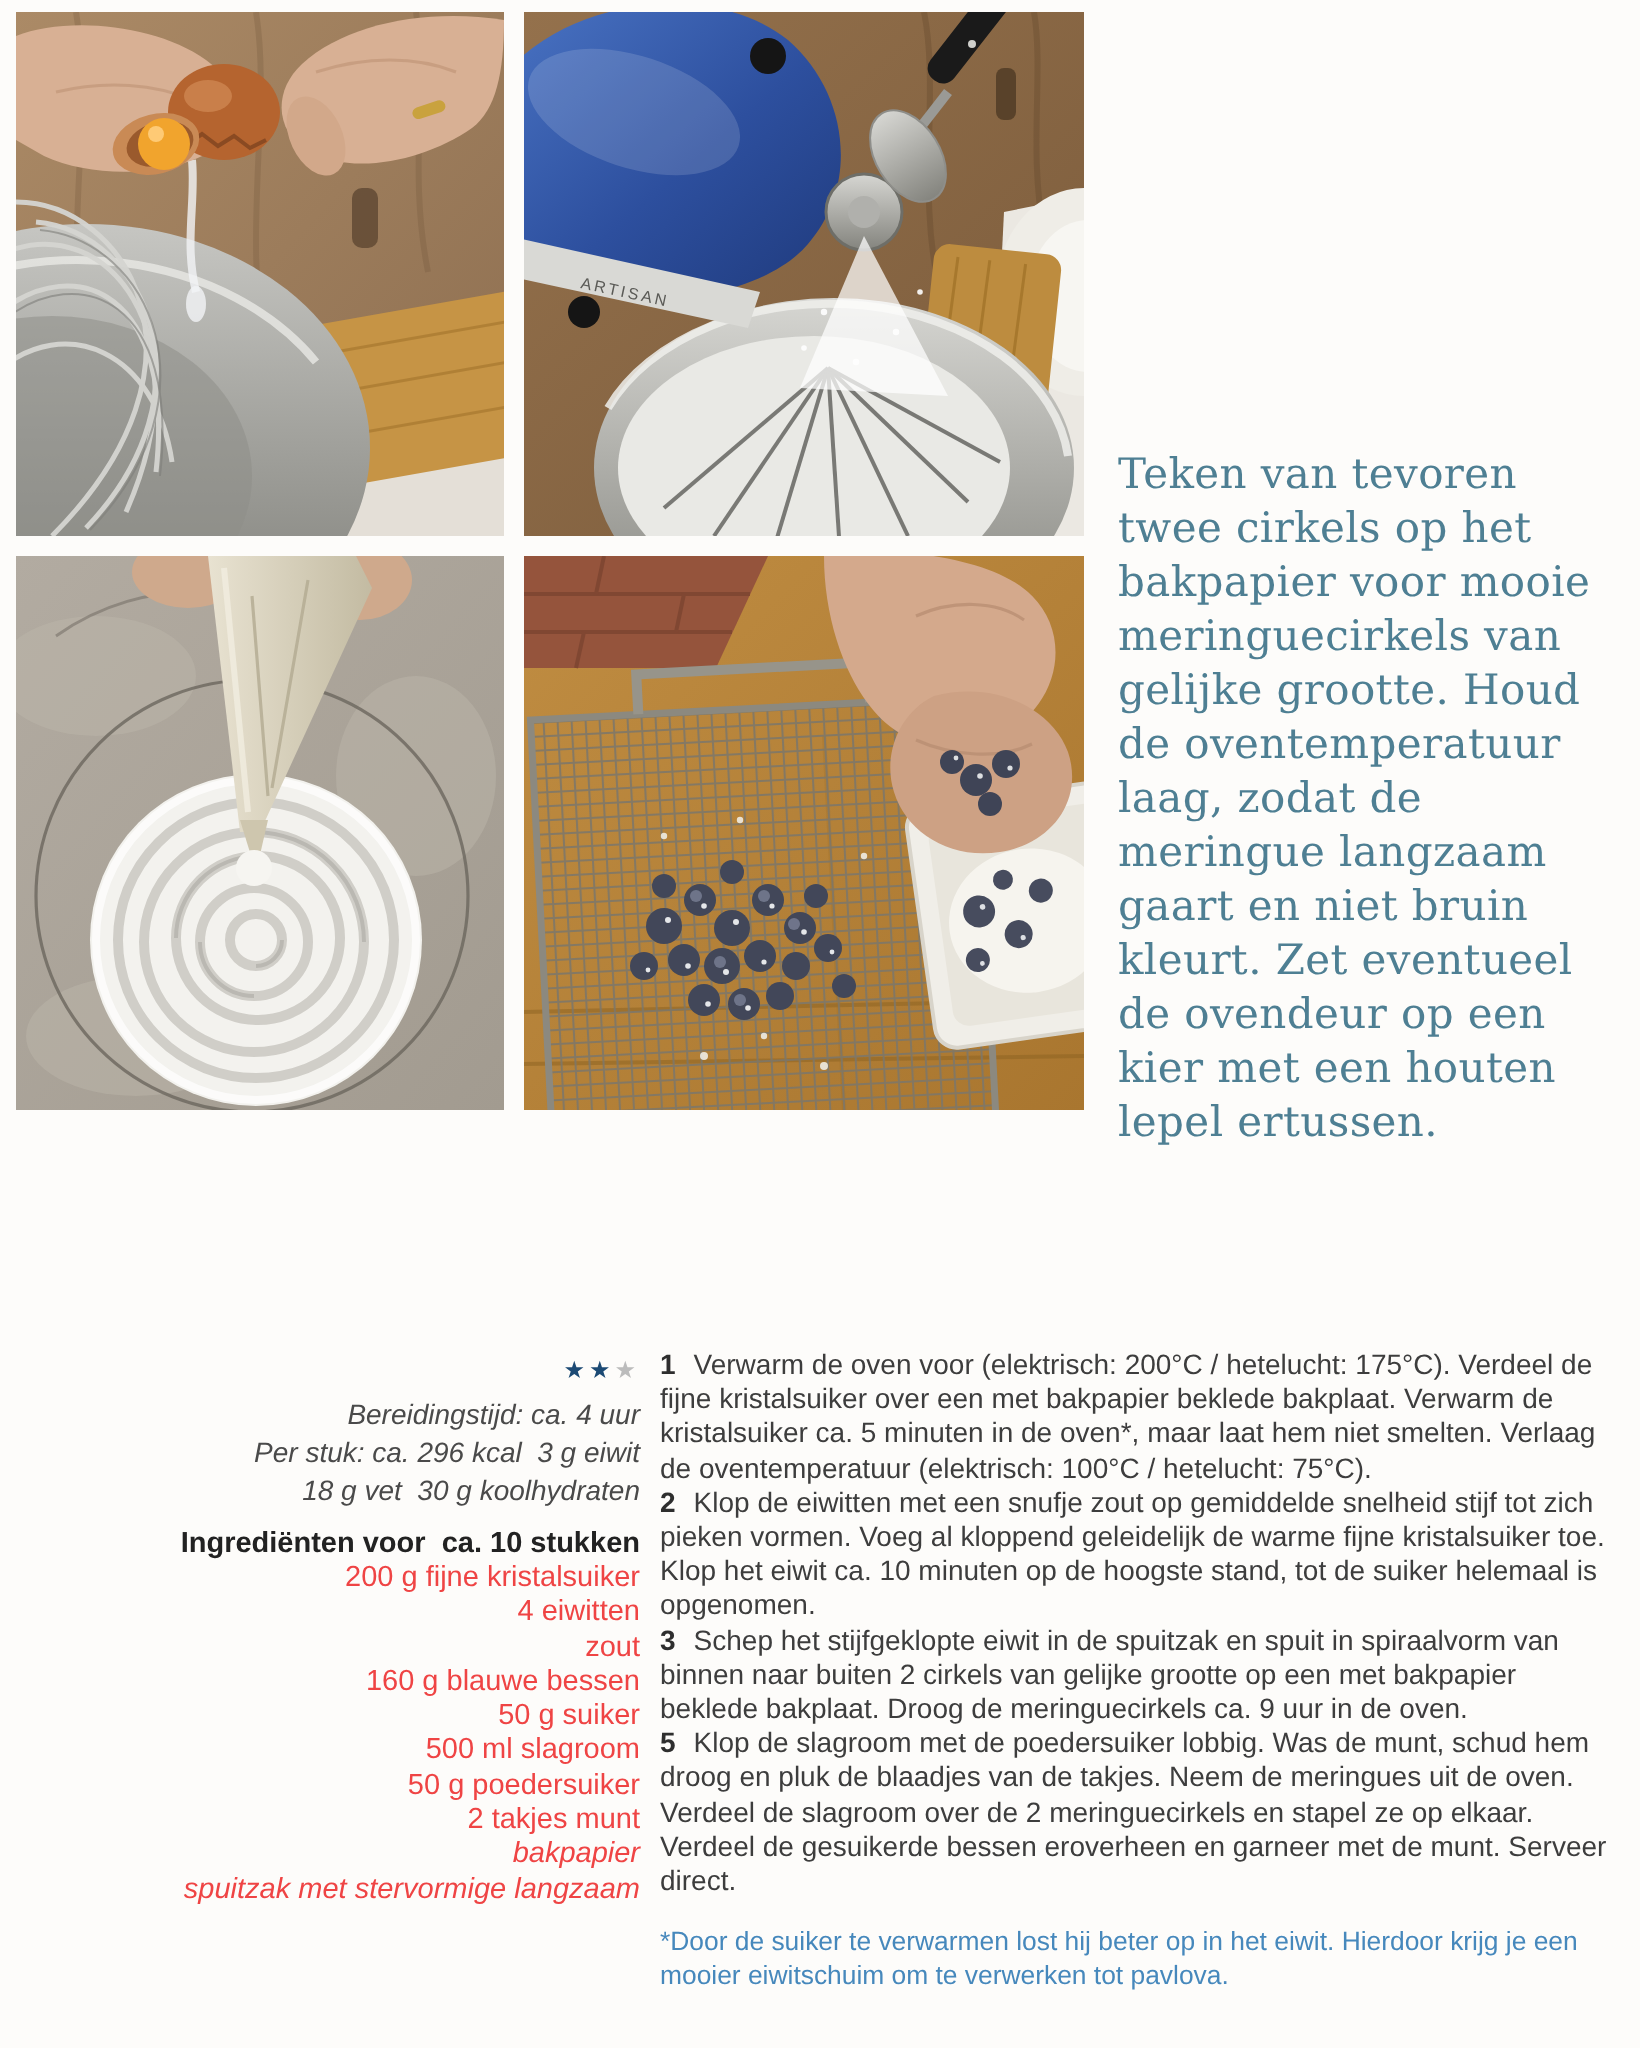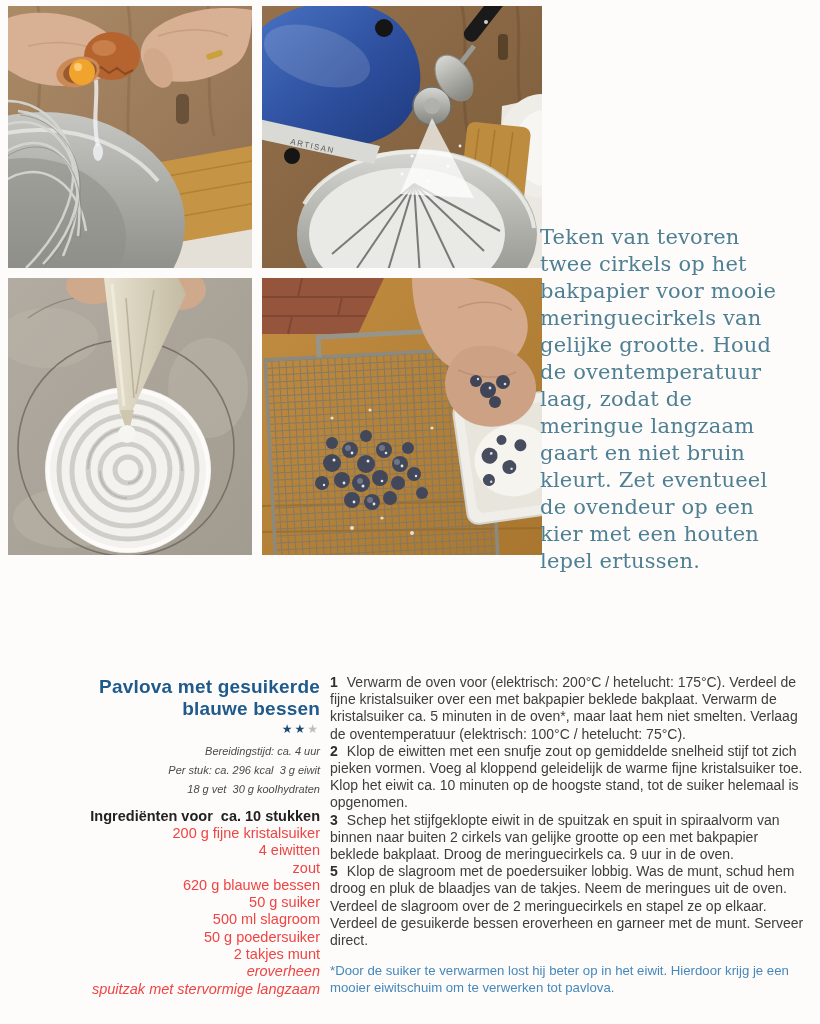--- a/index.html
+++ b/index.html
@@ -5,31 +5,31 @@
   html,body{margin:0;padding:0;background:#ffffff;}
   .page{position:relative;width:820px;height:1024px;background:#fdfcfa;overflow:hidden;
         font-family:"Liberation Sans",sans-serif;}
   .photo{position:absolute;overflow:hidden;background:#a08061;}
   .photo svg{display:block;width:100%;height:100%;}
   .p1{left:8px;top:6px;width:244px;height:262px;}
   .p2{left:262px;top:6px;width:280px;height:262px;}
   .p3{left:8px;top:278px;width:244px;height:277px;}
   .p4{left:262px;top:278px;width:280px;height:277px;}
 
-  .quote{position:absolute;left:540px;top:224px;width:254px;
+  .quote{position:absolute;left:559px;top:224px;width:254px;
          font-family:"DejaVu Serif",serif;font-size:21px;line-height:27px;
          color:#4e7f93;letter-spacing:0.2px;}
 
   .left-col{position:absolute;left:36px;top:676px;width:284px;text-align:right;}
   .recipe-title{margin:0;font-size:19px;line-height:22px;font-weight:bold;color:#1e5a8c;
                 letter-spacing:0.2px;}
   .stars{margin:3px 0 7px 0;font-size:12px;letter-spacing:2px;line-height:12px;}
   .star-filled{color:#1c4a74;}
   .star-empty{color:#bcbcbc;}
-  .meta-line{font-style:italic;color:#4a4a4a;font-size:11px;line-height:19px;white-space:pre-wrap;}
+  .meta-line{font-style:italic;color:#4a4a4a;font-size:14px;line-height:19px;white-space:pre-wrap;}
   .ing-header{margin-top:8px;font-weight:bold;color:#222;font-size:14.5px;line-height:18px;white-space:pre-wrap;}
   .ing{color:#ef4444;font-size:14.5px;line-height:17.3px;}
   .ing.italic{font-style:italic;}
 
   .right-col{position:absolute;left:330px;top:674px;width:478px;}
   .step{margin:0;color:#3d3d3d;font-size:14px;line-height:17.2px;}
   .step-num{font-weight:bold;margin-right:9px;color:#2e2e2e;}
   .footnote{margin:13px 0 0 0;color:#4688bc;font-size:13.2px;line-height:17px;}
 </style>
 </head>
@@ -340,35 +340,34 @@
             <circle cx="243" cy="106" r="1.3"></circle>
             <circle cx="216" cy="101" r="1.2"></circle>
         </g>
       </g>
     </svg>
   </div>
 
   <div class="quote">Teken van tevoren twee cirkels op het bakpapier voor mooie meringuecirkels van gelijke grootte. Houd de oventemperatuur laag, zodat de meringue langzaam gaart en niet bruin kleurt. Zet eventueel de ovendeur op een kier met een houten lepel ertussen.</div>
 
   <div class="left-col">
-    <h1 class="recipe-title"><span>Pavlova met gesuikerde</span><br><span>blauwe bessen</span></h1>
     <div class="stars"><span class="star-filled">★★</span><span class="star-empty">★</span></div>
     <div class="meta-line">Bereidingstijd: ca. 4 uur</div>
     <div class="meta-line">Per stuk: ca. 296 kcal  3 g eiwit</div>
     <div class="meta-line">18 g vet  30 g koolhydraten</div>
     <div class="ing-header">Ingrediënten voor  ca. 10 stukken</div>
     <div class="ing">200 g fijne kristalsuiker</div>
     <div class="ing">4 eiwitten</div>
     <div class="ing">zout</div>
-    <div class="ing">620 g blauwe bessen</div>
+    <div class="ing">160 g blauwe bessen</div>
     <div class="ing">50 g suiker</div>
     <div class="ing">500 ml slagroom</div>
     <div class="ing">50 g poedersuiker</div>
     <div class="ing">2 takjes munt</div>
-    <div class="ing italic">eroverheen</div>
+    <div class="ing italic">bakpapier</div>
     <div class="ing italic">spuitzak met stervormige langzaam</div>
   </div>
 
   <div class="right-col">
     <p class="step"><span class="step-num">1</span><span>Verwarm de oven voor (elektrisch: 200°C / hetelucht: 175°C). Verdeel de fijne kristalsuiker over een met bakpapier beklede bakplaat. Verwarm de kristalsuiker ca. 5 minuten in de oven*, maar laat hem niet smelten. Verlaag de oventemperatuur (elektrisch: 100°C / hetelucht: 75°C).</span></p>
     <p class="step"><span class="step-num">2</span><span>Klop de eiwitten met een snufje zout op gemiddelde snelheid stijf tot zich pieken vormen. Voeg al kloppend geleidelijk de warme fijne kristalsuiker toe. Klop het eiwit ca. 10 minuten op de hoogste stand, tot de suiker helemaal is opgenomen.</span></p>
     <p class="step"><span class="step-num">3</span><span>Schep het stijfgeklopte eiwit in de spuitzak en spuit in spiraalvorm van binnen naar buiten 2 cirkels van gelijke grootte op een met bakpapier beklede bakplaat. Droog de meringuecirkels ca. 9 uur in de oven.</span></p>
     <p class="step"><span class="step-num">5</span><span>Klop de slagroom met de poedersuiker lobbig. Was de munt, schud hem droog en pluk de blaadjes van de takjes. Neem de meringues uit de oven. Verdeel de slagroom over de 2 meringuecirkels en stapel ze op elkaar. Verdeel de gesuikerde bessen eroverheen en garneer met de munt. Serveer direct.</span></p>
     <p class="footnote">*Door de suiker te verwarmen lost hij beter op in het eiwit. Hierdoor krijg je een mooier eiwitschuim om te verwerken tot pavlova.</p>
   </div>

